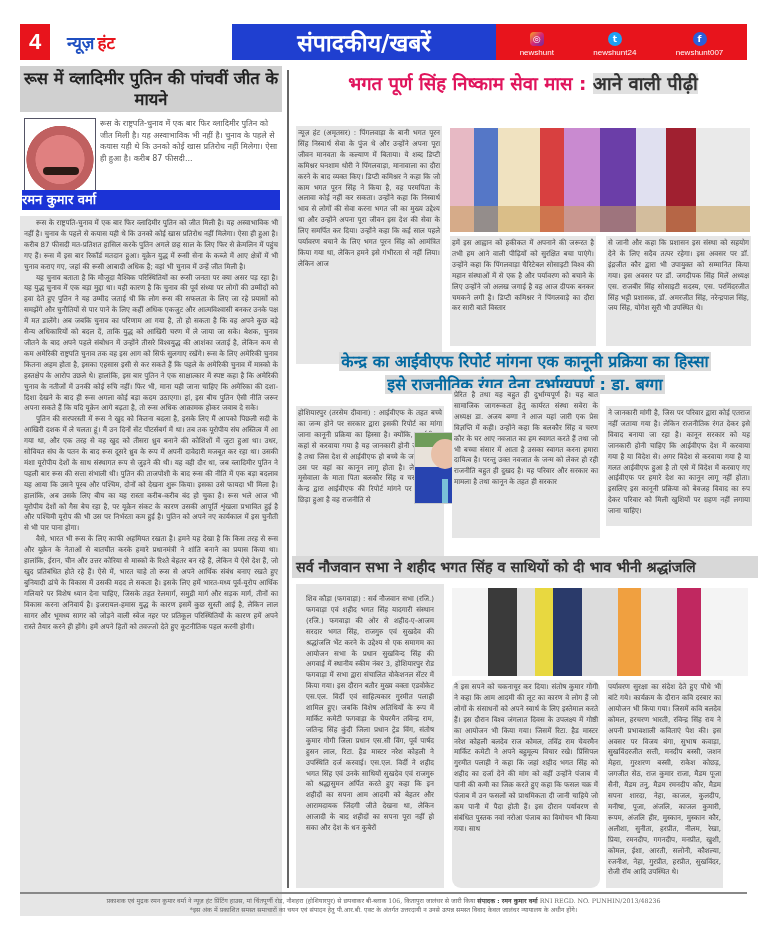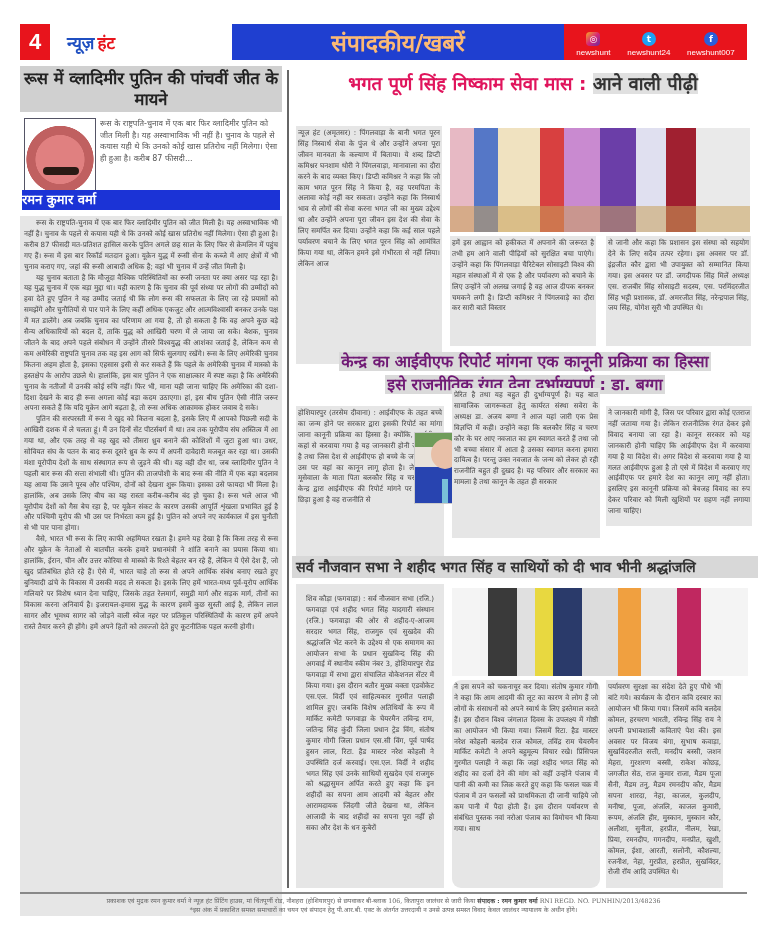--- a/index.html
+++ b/index.html
@@ -4,21 +4,21 @@
 <style>
   * { box-sizing: border-box; margin: 0; padding: 0; }
   html, body { width: 768px; height: 940px; background: #ffffff; overflow: hidden; }
   body { font-family: "DejaVu Sans", sans-serif; color: #333; position: relative; }
 
   .masthead { position: absolute; left: 20px; top: 24px; width: 727px; height: 36px; display: flex; }
   .mh-page { width: 30px; background: #e8141c; color: #fff; font: bold 22px "Liberation Sans", sans-serif; display:flex; align-items:center; justify-content:center; }
   .mh-brand { width: 82px; background: #fff; color: #1f4fc1; font: bold 17px "DejaVu Sans", sans-serif; display:flex; align-items:center; justify-content:center; }
   .mh-brand .b2 { color: #e8141c; margin-left: 3px; }
   .mh-date { width: 100px; background: #e8141c; color: #fff; font: bold 10px "Liberation Sans", sans-serif; line-height: 12px; padding: 5px 19px; margin-top: 44px; }
-  .mh-title { width: 332px; background: #1f3fd0; color: #fdba74; font: bold 23px "DejaVu Sans", sans-serif; display:flex; align-items:center; justify-content:center; }
+  .mh-title { width: 264px; background: #1f3fd0; color: #ffffff; font: bold 23px "DejaVu Sans", sans-serif; display:flex; align-items:center; justify-content:center; }
   .mh-social { flex: 1; background: #e8141c; display: flex; justify-content: space-around; align-items: flex-end; padding: 0 4px 3px; }
   .soc { display:flex; flex-direction: column; align-items:center; color:#fff; font: 8px "Liberation Sans", sans-serif; }
   .soc-ico { width: 14px; height: 14px; border-radius: 50%; font: bold 9px "DejaVu Sans", sans-serif; display:flex; align-items:center; justify-content:center; margin-bottom: 2px; color:#fff; }
   .ico-ig { background: linear-gradient(135deg,#f9a826,#d62976,#6a2ca0); border-radius: 4px; }
   .ico-tw { background: #1da1f2; }
   .ico-fb { background: #2b5fd9; }
 
   .col-rule { position: absolute; left: 287px; top: 70px; width: 2px; height: 818px; background: #666; }
 
   .left-col { position: absolute; left: 20px; top: 66px; width: 262px; }
@@ -35,21 +35,21 @@
   .s1-title { position: absolute; left: 293px; top: 70px; width: 460px; text-align: center; font: bold 18.5px "DejaVu Sans", sans-serif; line-height: 27px; }
   .s1-title .pink { color: #e0145c; }
   .s1-title .dark { color: #333; background: #e0e0e0; }
   .s1-col1 { position: absolute; left: 296px; top: 126px; width: 146px; height: 238px; padding: 2px; overflow: hidden; }
   .s1-photo { position: absolute; left: 450px; top: 128px; width: 300px; height: 104px; background:
       linear-gradient(90deg, #e7b9c4 0 8%, #5577c7 8% 16%, #f0e2c0 16% 30%, #d84040 30% 38%, #c98ad0 38% 50%, #6b3ea8 50% 62%, #e0e0f0 62% 72%, #a02030 72% 82%, #eaeaea 82% 100%); }
   .s1-photo::after { content:""; position:absolute; left:0; right:0; bottom:0; height: 26px; background: #c9a05a; opacity:.55; }
   .s1-col2 { position: absolute; left: 450px; top: 236px; width: 146px; height: 110px; overflow: hidden; padding: 2px; }
   .s1-col3 { position: absolute; left: 606px; top: 236px; width: 145px; height: 110px; overflow: hidden; padding: 2px; }
 
-  .s2-title { position: absolute; left: 296px; top: 350px; width: 458px; text-align: center; font: bold 16px "DejaVu Sans", sans-serif; line-height: 23px; color: #701a75; }
+  .s2-title { position: absolute; left: 296px; top: 350px; width: 458px; text-align: center; font: bold 16px "DejaVu Sans", sans-serif; line-height: 23px; color: #0369a1; }
   .s2-title span { background: #dadada; padding: 0 2px; }
   .s2-col1 { position: absolute; left: 296px; top: 406px; width: 148px; height: 150px; overflow: hidden; padding: 2px; }
   .s2-photo { position: absolute; left: 414px; top: 432px; width: 60px; height: 72px; background: linear-gradient(180deg, #6f9c5a 0 20%, #e8e2da 20% 48%, #2844b0 48%); border: 1px solid #ccc; }
   .s2-photo::before { content:""; position:absolute; left: 16px; top: 6px; width: 28px; height: 30px; border-radius: 50%; background: #e8c0a8; }
   .s2-photo::after { content:""; position:absolute; left: 27px; top: 46px; width: 6px; height: 24px; background: #7ac0d8; }
   .s2-col2 { position: absolute; left: 452px; top: 388px; width: 148px; height: 150px; overflow: hidden; padding: 2px; }
   .s2-col3 { position: absolute; left: 606px; top: 406px; width: 146px; height: 120px; overflow: hidden; padding: 2px; }
 
   .s3-title { position: absolute; left: 292px; top: 556px; width: 466px; font: bold 14.3px "DejaVu Sans", sans-serif; line-height: 22px; color: #333; background: #d8d8d8; padding-left: 4px; }
   .s3-col1 { position: absolute; left: 296px; top: 584px; width: 148px; height: 304px; overflow: hidden; padding: 10px; }

